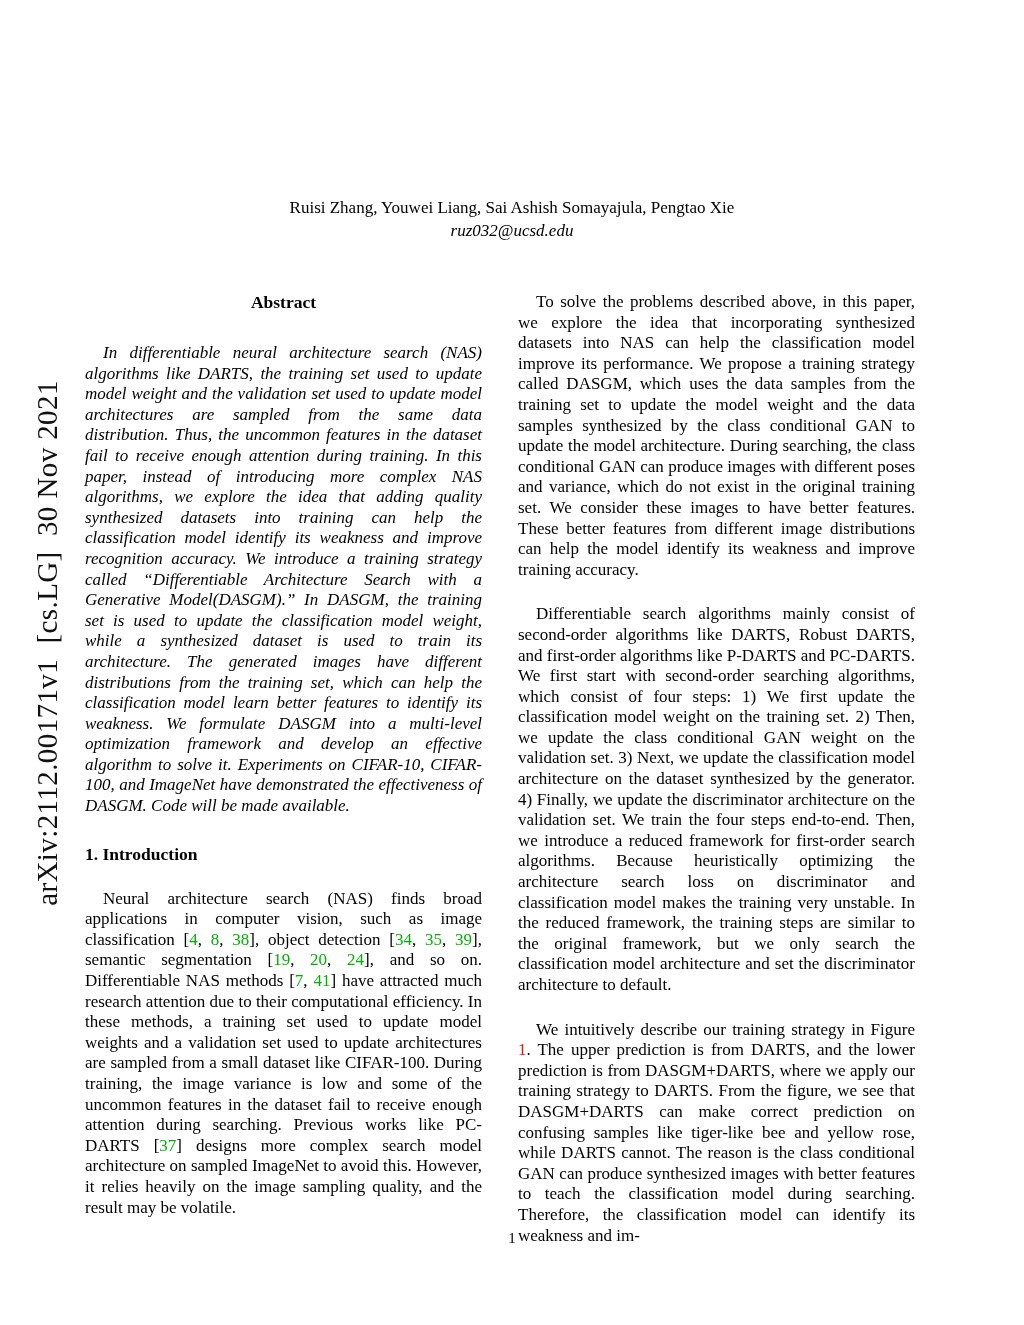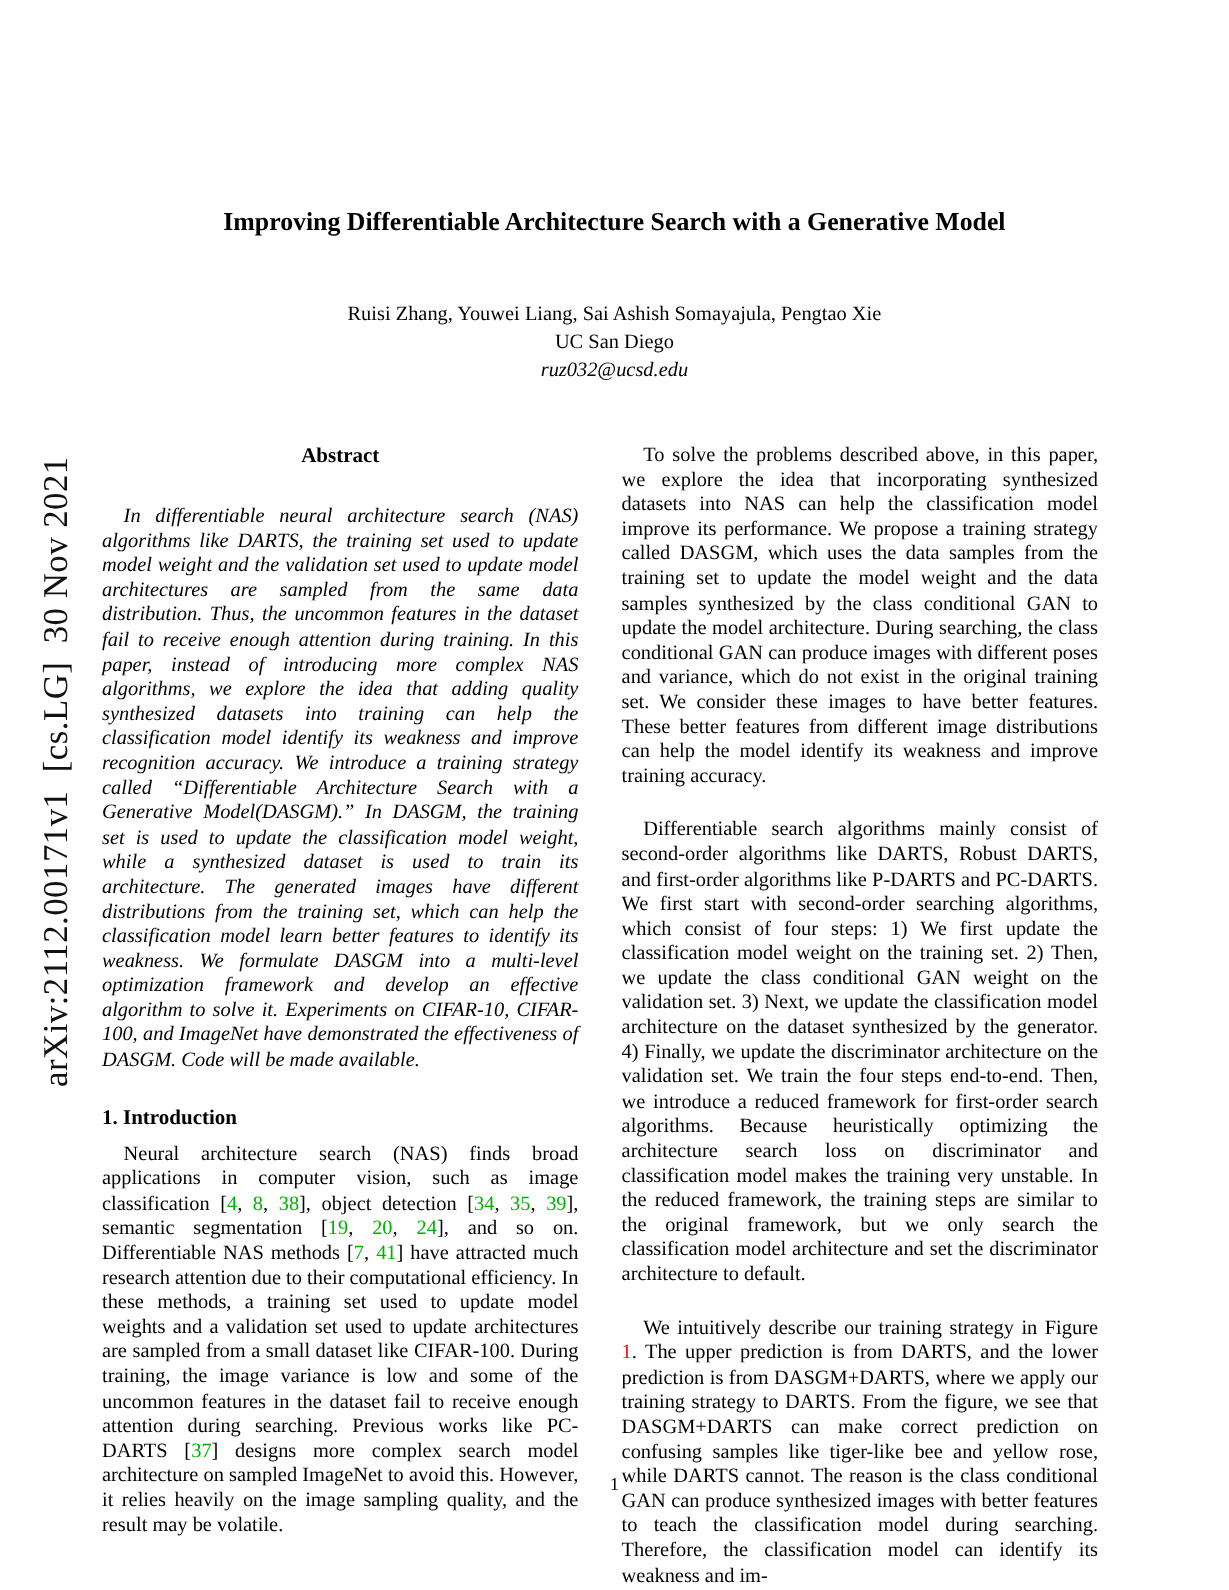--- a/index.html
+++ b/index.html
@@ -18,21 +18,21 @@
     top: 643px; left: 47px;
     transform: translate(-50%, -50%) rotate(-90deg);
     white-space: pre;
     font-size: 29px;
     letter-spacing: 0.4px;
     color: #111;
   }
 
   header { padding-top: 172px; text-align: center; }
   .paper-title { font-size: 21.5px; font-weight: bold; line-height: 26px; }
-  .authors { margin-top: 52px; font-size: 17px; line-height: 23px; }
+  .authors { margin-top: 24px; font-size: 17px; line-height: 23px; }
   .affiliation { font-size: 17px; line-height: 23px; }
   .email { font-size: 17px; line-height: 23px; font-style: italic; }
 
   .columns {
     display: flex;
     gap: 36px;
     margin: 50px 85px 0 85px;
   }
   .col { width: 397px; }
 
@@ -49,21 +49,21 @@
     hyphens: auto;
     -webkit-hyphens: auto;
   }
   p.abstract { font-style: italic; }
   .indent { text-indent: 18px; }
   p.body + p.body { margin-top: 24px; }
 
   .section-heading {
     font-size: 17.5px;
     font-weight: bold;
-    margin: 27px 0 10px 0;
+    margin: 27px 0 24px 0;
   }
 
   .cite { color: #00b200; }
   .figref { color: #ee1111; }
 
   footer {
     position: absolute;
     bottom: 78px; left: 0;
     width: 100%;
     text-align: center;
@@ -71,23 +71,21 @@
   }
 </style>
 </head>
 <body>
 
 <div class="page">
 
   <div class="arxiv-banner">arXiv:2112.00171v1  [cs.LG]  30 Nov 2021</div>
 
   <header>
-    <h1 class="paper-title">Improving Differentiable Architecture Search with a Generative Model</h1>
     <div class="authors">Ruisi Zhang, Youwei Liang, Sai Ashish Somayajula, Pengtao Xie</div>
-    <div class="affiliation">UC San Diego</div>
     <div class="email">ruz032@ucsd.edu</div>
   </header>
 
   <div class="columns">
 
     <div class="col">
       <h2 class="abstract-heading">Abstract</h2>
       <p class="abstract indent">In differentiable neural architecture search (NAS) algorithms like DARTS, the training set used to update model weight and the validation set used to update model architectures are sampled from the same data distribution. Thus, the uncommon features in the dataset fail to receive enough attention during training. In this paper, instead of introducing more complex NAS algorithms, we explore the idea that adding quality synthesized datasets into training can help the classification model identify its weakness and improve recognition accuracy. We introduce a training strategy called “Differentiable Architecture Search with a Generative Model(DASGM).” In DASGM, the training set is used to update the classification model weight, while a synthesized dataset is used to train its architecture. The generated images have different distributions from the training set, which can help the classification model learn better features to identify its weakness. We formulate DASGM into a multi-level optimization framework and develop an effective algorithm to solve it. Experiments on CIFAR-10, CIFAR-100, and ImageNet have demonstrated the effectiveness of DASGM. Code will be made available.</p>
 
       <h2 class="section-heading">1. Introduction</h2>

